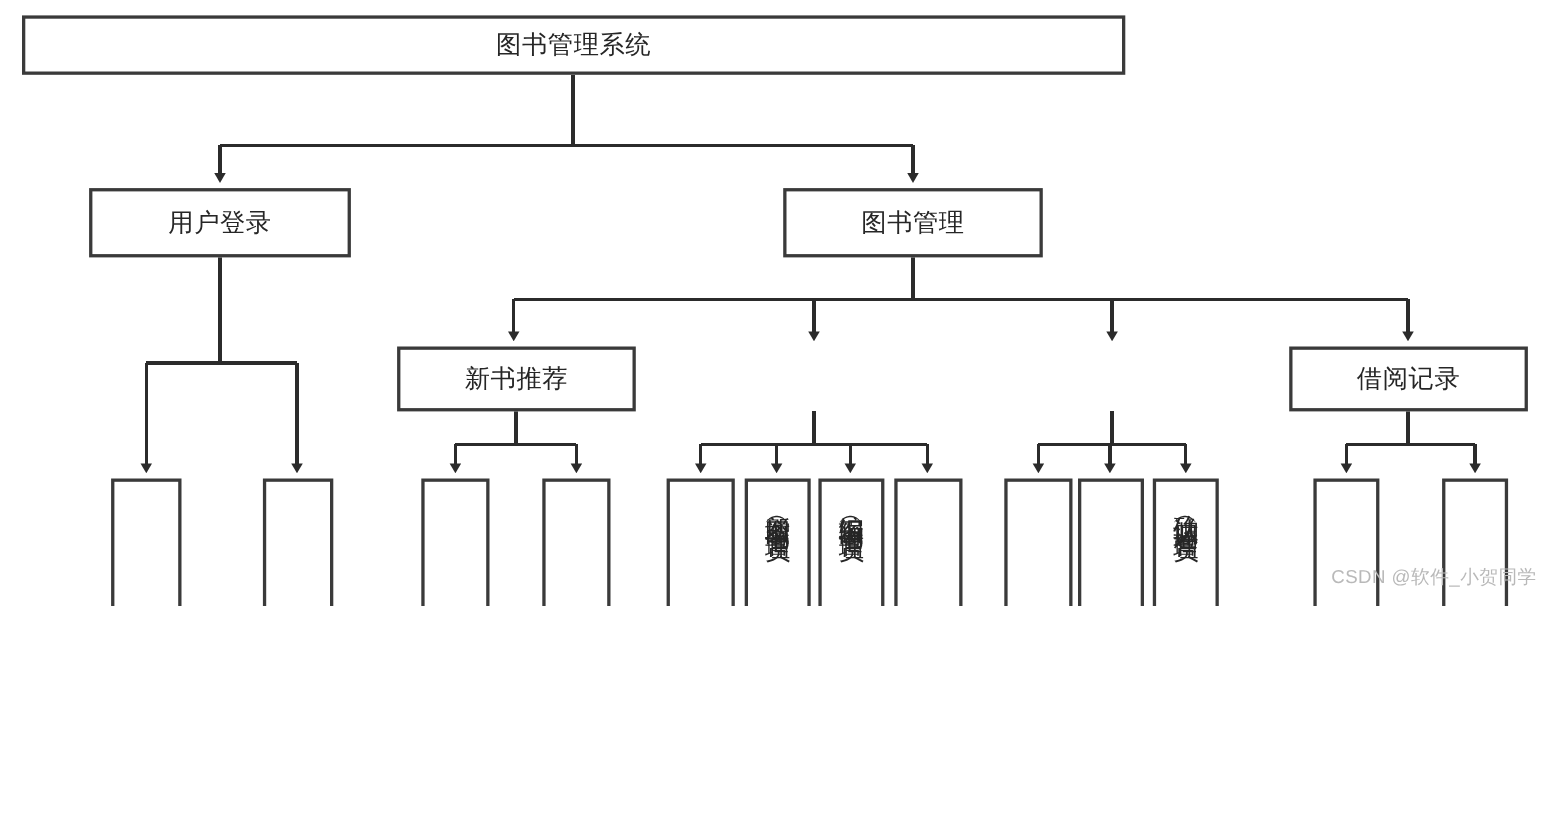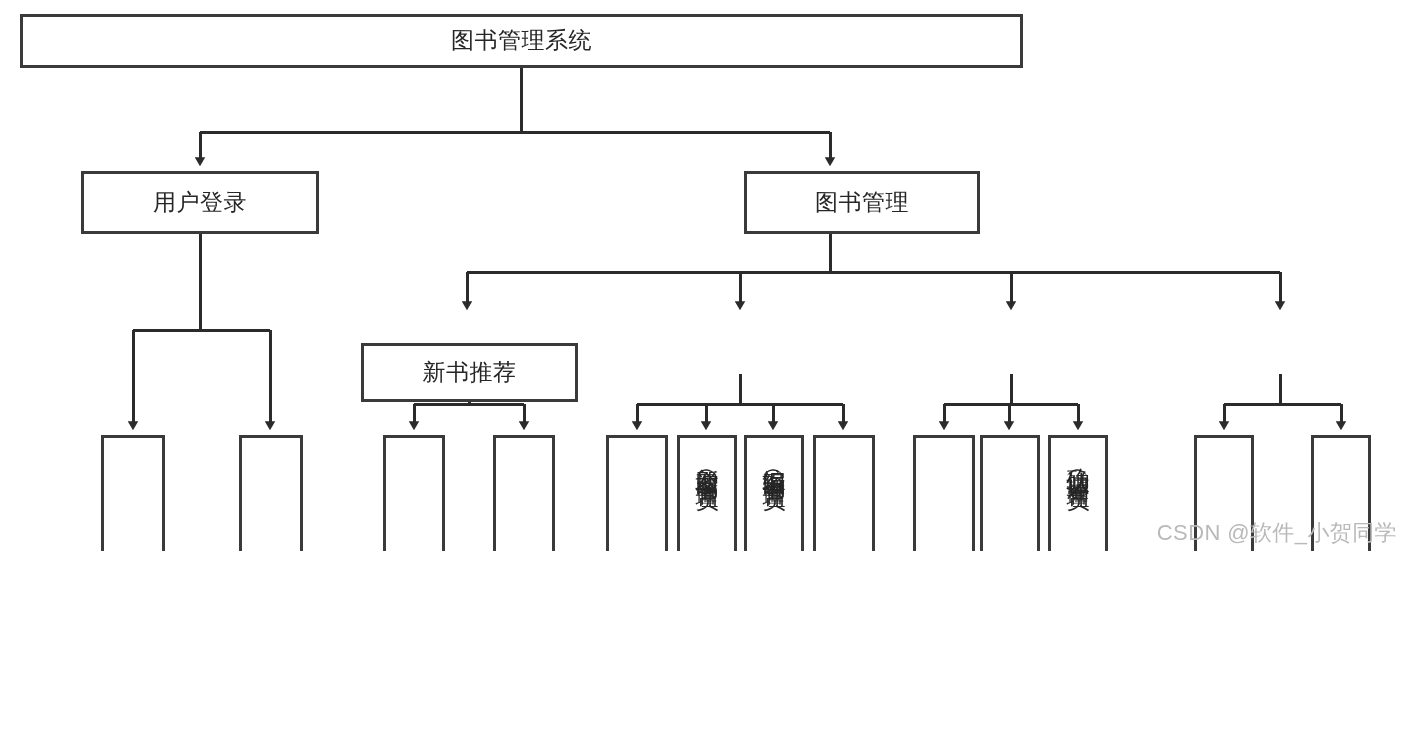--- a/index.html
+++ b/index.html
@@ -53,23 +53,23 @@
     line-height: 1;
     font-size: 23px;
   }
   .node.vertical.pad-mid {
     align-items: center;
     padding-top: 0;
   }
   #watermark {
     position: absolute;
     right: 8px;
-    bottom: 3px;
+    bottom: 15px;
     color: #b9b9b9;
-    font-size: 22px;
+    font-size: 17px;
     letter-spacing: 0.4px;
     white-space: nowrap;
     pointer-events: none;
   }
 </style>
 </head>
 <body>
 
 <div id="canvas">
 
@@ -126,30 +126,33 @@
   </svg>
 
   <div class="node" style="left:20px; top:14px; width:1003px; height:54px;">
     <span class="label">图书管理系统</span>
   </div>
 
   <div class="node" style="left:81px; top:171px; width:238px; height:63px;">
     <span class="label">用户登录</span>
   </div>
 
-  <div class="node" style="left:744px; top:171px; width:236px; height:63px;">
+  <div class="node" style="left:712px; top:171px; width:236px; height:63px;">
     <span class="label">图书管理</span>
   </div>
 
-  <div class="node" style="left:361px; top:315px; width:217px; height:59px;margin-top:28px;">
+  <div class="node" style="left:361px; top:315px; width:217px; height:59px;">
     <span class="label">新书推荐</span>
   </div>
 
 
 
+  <div class="node" style="left:1172px; top:315px; width:217px; height:59px;">
+    <span class="label">借阅记录</span>
+  </div>
 
   <div class="node vertical pad-mid" style="left:101px; top:435px; width:64px; height:299px;">
     <span class="label">用户登录</span>
   </div>
 
   <div class="node vertical pad-mid" style="left:239px; top:435px; width:64px; height:299px;">
     <span class="label">注销登录</span>
   </div>
 
   <div class="node vertical pad-mid" style="left:383px; top:435px; width:62px; height:299px;">

